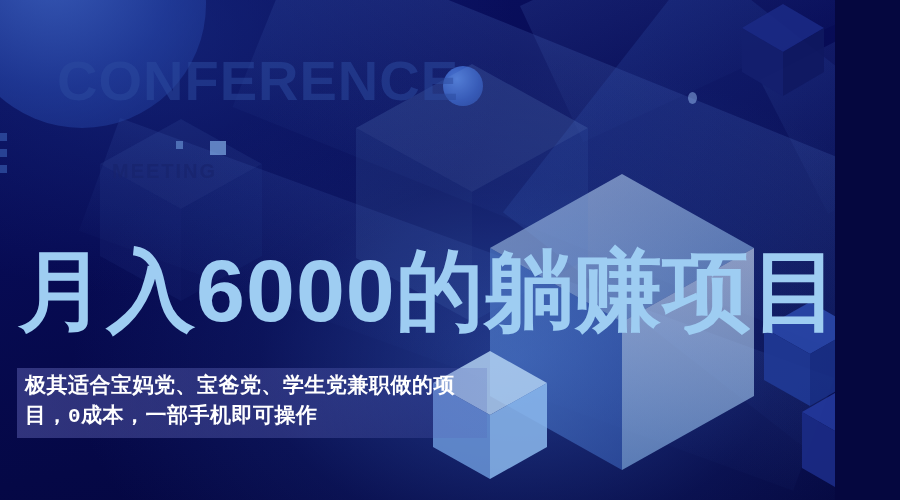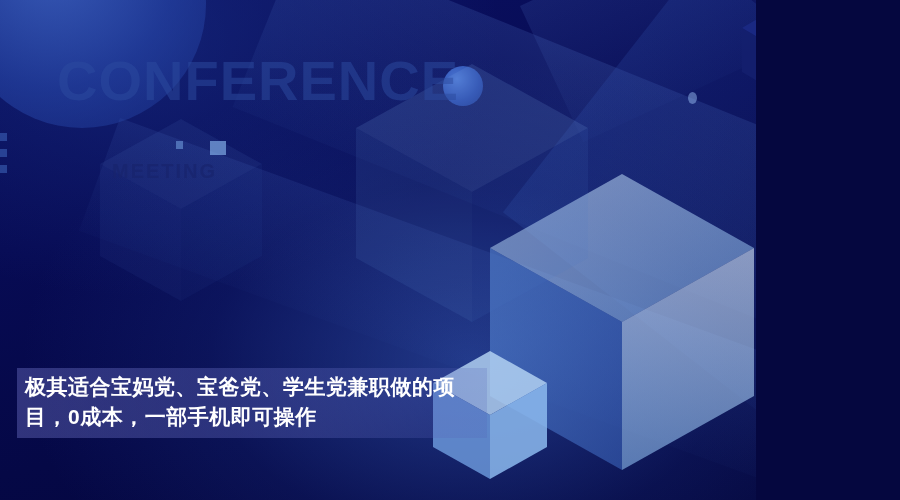--- a/index.html
+++ b/index.html
@@ -6,21 +6,21 @@
     margin: 0;
     padding: 0;
     background: #05073f;
   }
   body {
     font-family: "Liberation Sans", "DejaVu Sans", sans-serif;
   }
 
   #poster {
     position: relative;
-    width: 756px;
+    width: 835px;
     height: 500px;
     overflow: hidden;
     background: #060a4e;
   }
 
   
   .bg-base {
     position: absolute;
     inset: 0;
     background:
@@ -162,20 +162,21 @@
     top: 368px;
     width: 470px;
     padding: 4px 18px 6px 8px;
     box-sizing: border-box;
     background: linear-gradient(90deg, rgba(108,112,196,0.42) 0%, rgba(96,104,190,0.34) 62%, rgba(80,92,180,0.20) 100%);
     font-size: 21px;
     font-weight: 700;
     color: #ffffff;
     line-height: 1.42;
     letter-spacing: 0.5px;
+    font-family: Liberation Mono, monospace;
   }
 </style>
 </head>
 <body>
 
 <div id="poster">
 
   <div class="bg-base"></div>
 
   <div class="chev chev-a"></div>
@@ -248,16 +249,17 @@
     <polygon points="85,3 166,48 85,93 4,48" fill="#5e8ad6" opacity="0.10"></polygon>
     <polygon points="4,48 85,93 85,185 4,140" fill="#4a76c8" opacity="0.08"></polygon>
     <polygon points="166,48 85,93 85,185 166,140" fill="#3e68bc" opacity="0.07"></polygon>
   </svg>
 
   <div class="watermark">CONFERENCE</div>
   <div class="watermark-sub">MEETING</div>
 
 
 
+  <div class="headline headline-2">月入6000的躺赚项目</div>
 
   <div class="subtitle">极其适合宝妈党、宝爸党、学生党兼职做的项目，0成本，一部手机即可操作</div>
 
 </div>
 
 </body></html>

